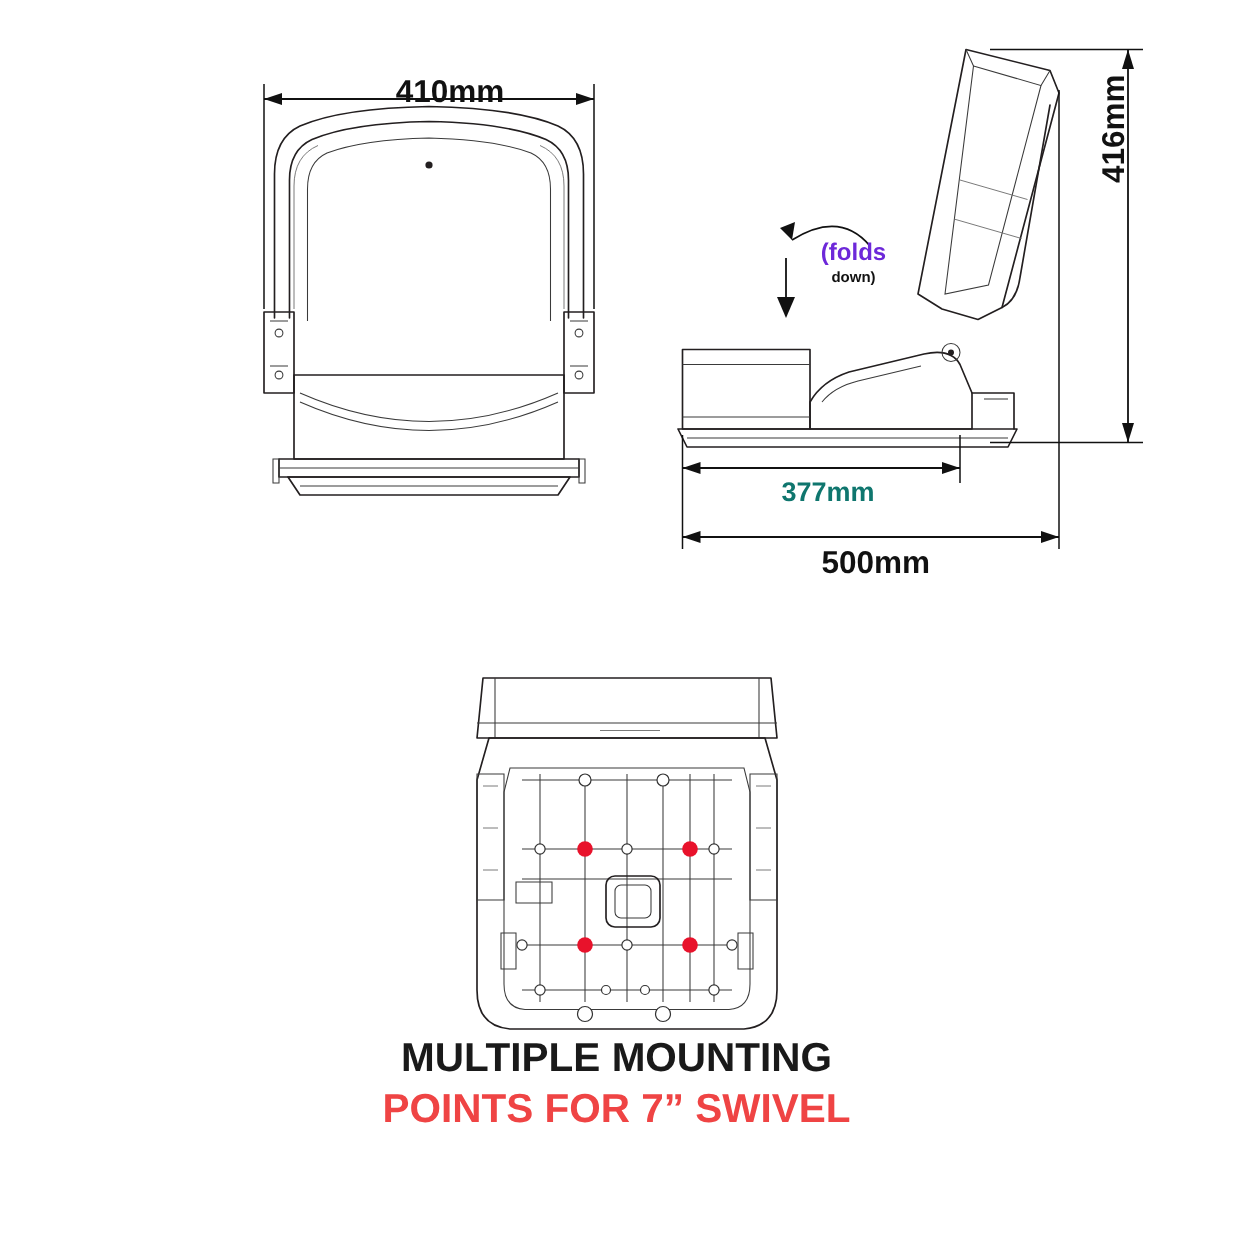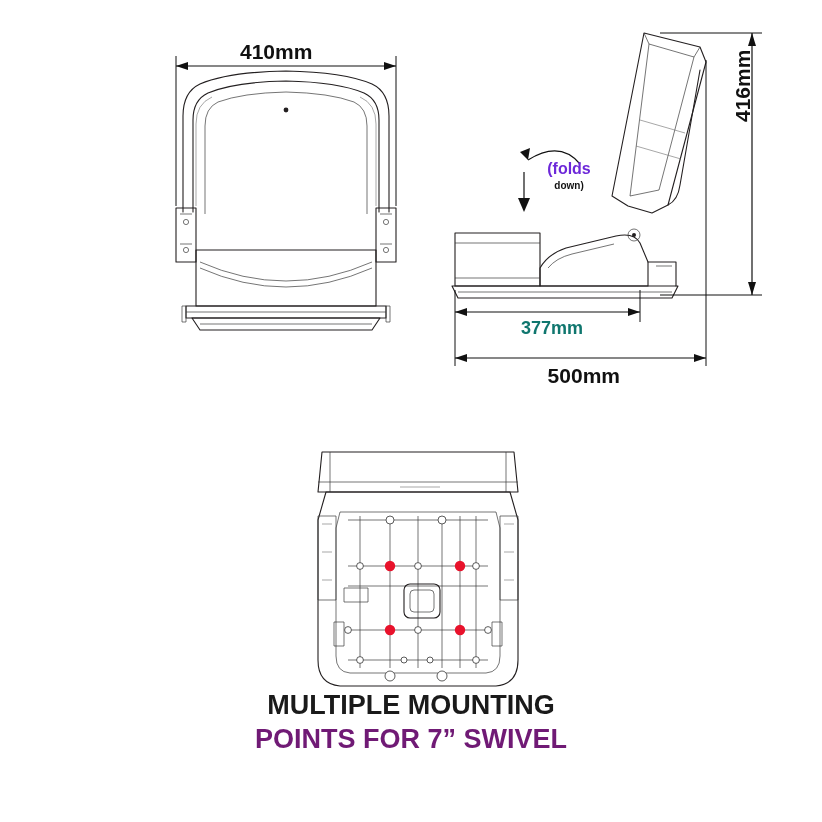--- a/index.html
+++ b/index.html
@@ -225,21 +225,21 @@
       <g>
         <circle class="red-dot" cx="390" cy="566" r="5.2"></circle>
         <circle class="red-dot" cx="460" cy="566" r="5.2"></circle>
         <circle class="red-dot" cx="390" cy="630" r="5.2"></circle>
         <circle class="red-dot" cx="460" cy="630" r="5.2"></circle>
       </g>
     </g>
 
   </svg>
 
-  <div style="position:absolute; left:240px; top:40px; width:120px; text-align:left;">
+  <div style="position:absolute; left:240px; top:50px; width:120px; text-align:center;">
     <span style="font-weight:bold; font-size:21px; color:#111;">410mm</span>
   </div>
 
   <div style="position:absolute; left:731px; top:122px; transform:rotate(-90deg); transform-origin:left top; white-space:nowrap;">
     <span style="font-weight:bold; font-size:21px; color:#111;">416mm</span>
   </div>
 
   <div style="position:absolute; left:492px; top:318px; width:120px; text-align:center;">
     <span style="font-weight:bold; font-size:18px; color:#0f766e;">377mm</span>
   </div>
@@ -248,16 +248,16 @@
     <span style="font-weight:bold; font-size:21px; color:#111;">500mm</span>
   </div>
 
   <div style="position:absolute; left:534px; top:160px; width:70px; text-align:center; line-height:17px;">
     <div style="font-weight:bold; font-size:16px; color:#6d28d9;">(folds</div>
     <div style="font-weight:bold; font-size:10px; color:#111;">down)</div>
   </div>
 
   <div style="position:absolute; left:0; top:688px; width:822px; text-align:center; line-height:34px;">
     <div style="font-weight:bold; font-size:27px; color:#1a1a1a;">MULTIPLE MOUNTING</div>
-    <div style="font-weight:bold; font-size:27px; color:#701a75;">POINTS FOR 7” SWIVEL</div>
+    <div style="font-weight:bold; font-size:27px; color:#ef4444;">POINTS FOR 7” SWIVEL</div>
   </div>
 
 </div>
 
 </body></html>

